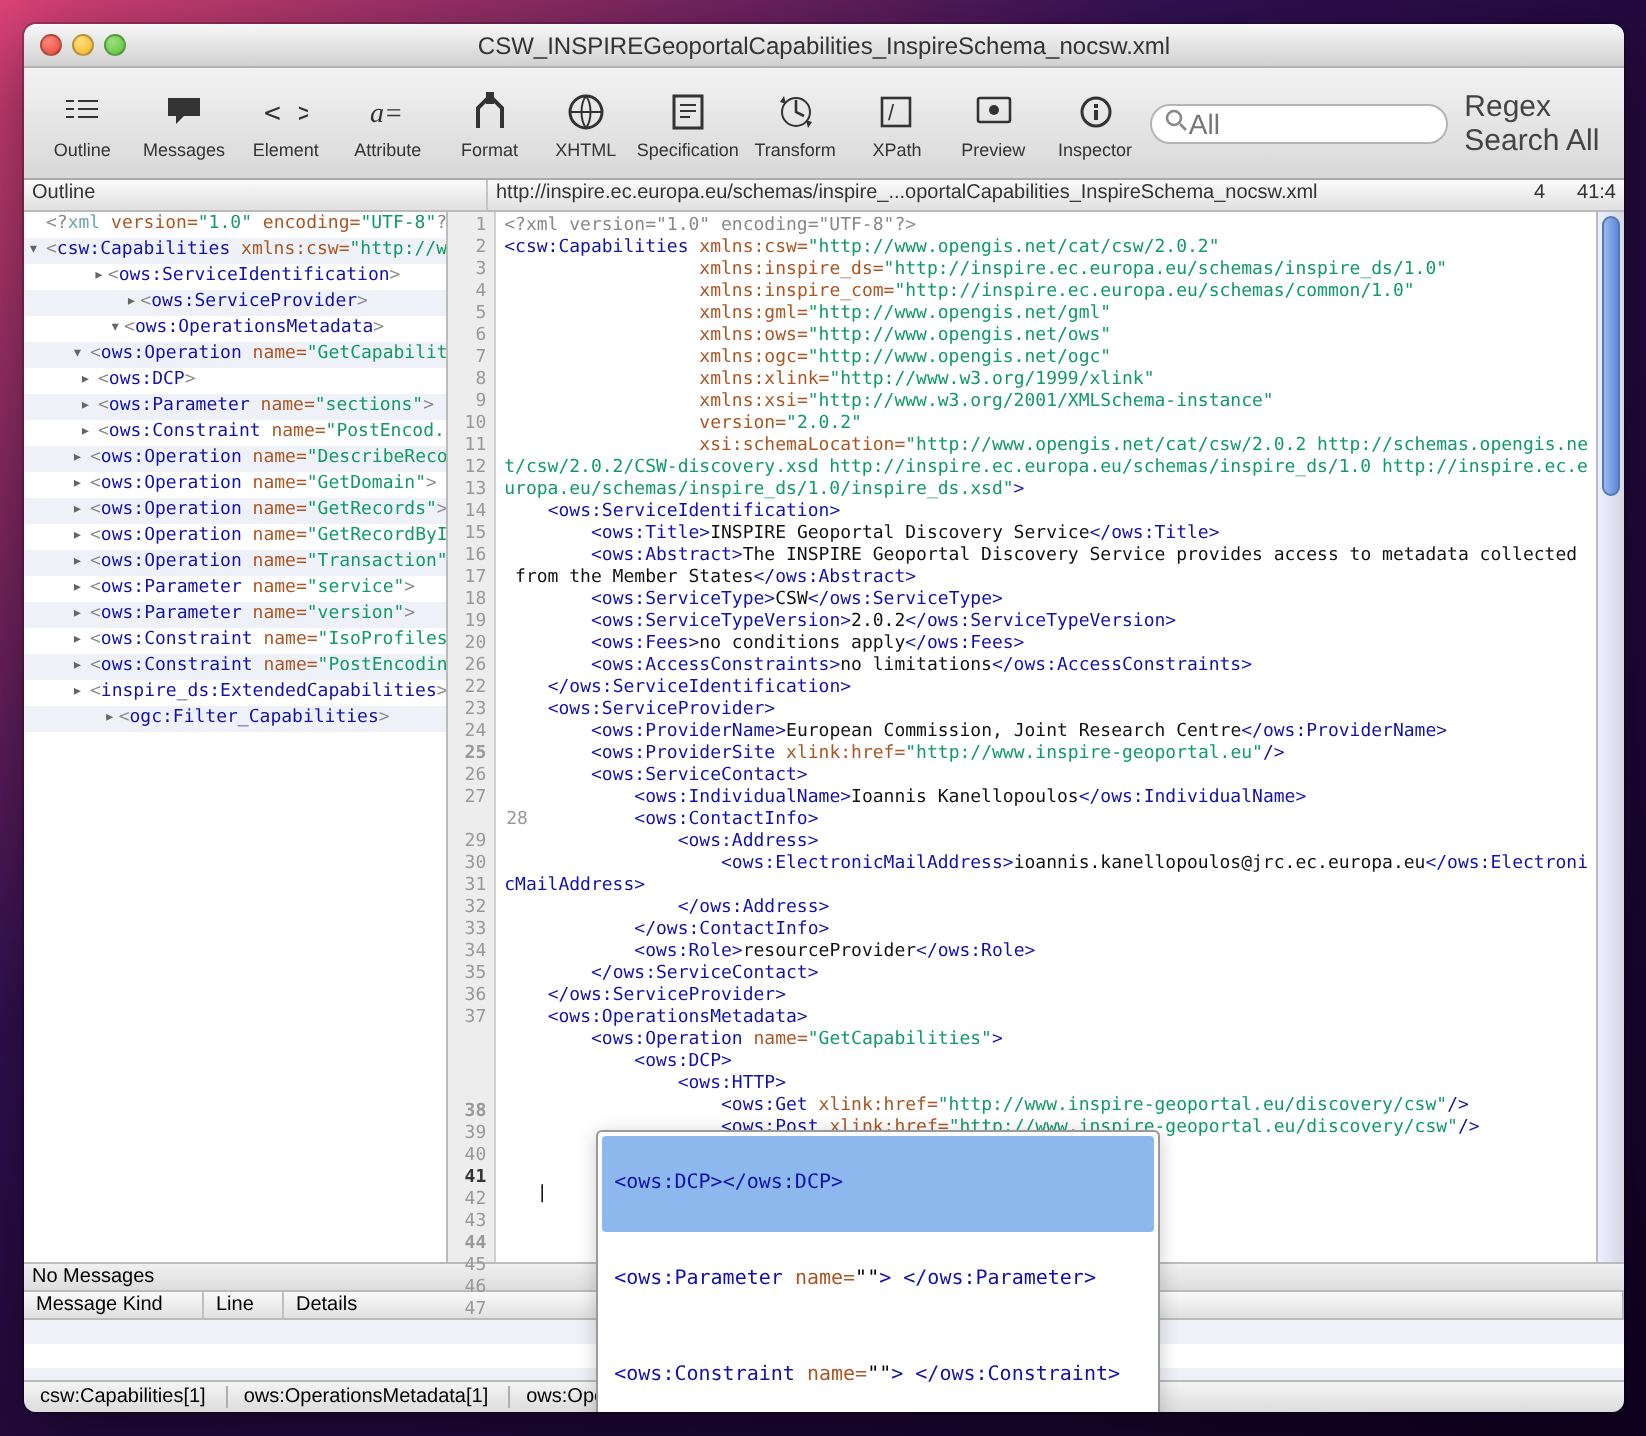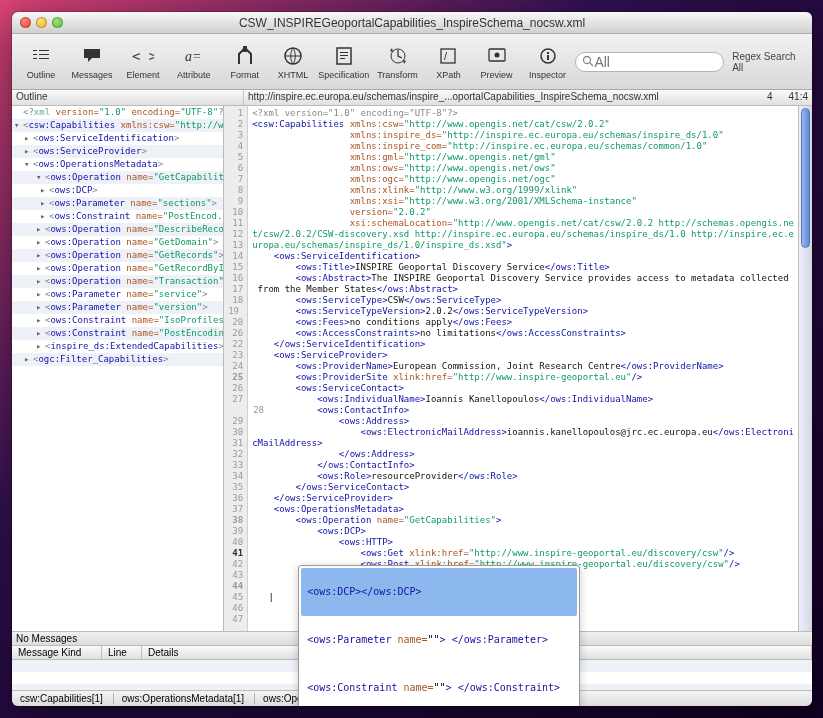--- a/index.html
+++ b/index.html
@@ -50,21 +50,21 @@
 .tbtn.wide { width: 56px; }
 .tbtn .ic { height: 26px; display: flex; align-items: center; justify-content: center; color: #333; }
 .tbtn .lb { font-size: 9px; color: #333; text-align: center; }
 .tsearch {
   margin-left: auto;
   display: flex; align-items: center;
   background: #fff; border: 1px solid #b4b4b4; border-radius: 11px;
   height: 20px; width: 160px; padding: 0 6px;
 }
 .tsearch input { border: none; outline: none; width: 100%; font-size: 14px; background: transparent; }
-.regex { margin-left: 6px; font-size: 10px; color: #444; width: 80px; }
+.regex { margin-left: 6px; font-size: 15px; color: #444; width: 80px; }
 .subbar {
   height: 16px; background: linear-gradient(#fafafa,#e0e0e0);
   border-bottom: 1px solid #bbb;
   display: flex; font-size: 10px; color: #333;
 }
 .subbar .l { width: 232px; padding: 1px 4px; border-right: 1px solid #c4c4c4; }
 .subbar .r { flex: 1; padding: 1px 4px; position: relative; }
 .subbar .pos { position: absolute; right: 4px; top: 1px; display: flex; gap: 16px; }
 .main { flex: 1; display: flex; min-height: 0; }
 .outline {
@@ -72,21 +72,21 @@
   overflow: auto; font-family: Monaco, monospace; font-size: 9px; line-height: 13px;
 }
 .orow { white-space: nowrap; padding: 0 2px; }
 .orow:nth-child(even){ background: #eef2f8; }
 .orow .arr { display: inline-block; width: 9px; color: #666; cursor: pointer; }
 .tag-punc { color: #888; }
 .tag-qn { color: #6aa; }
 .tag-el { color: #11a; }
 .tag-attrk { color: #a52; }
 .tag-attrv { color: #196; }
-.indent1 { padding-left: 12px; }
+.indent1 { padding-left: 12px; text-align: center; }
 .indent2 { padding-left: 24px; }
 .indent3 { padding-left: 28px; }
 .editor {
   flex: 1; display: flex; font-family: Monaco, monospace; font-size: 9px; line-height: 11px;
   background: #fff; position: relative;
 }
 .gutter {
   width: 24px; background: #ededed; border-right: 1px solid #d0d0d0;
   color: #999; text-align: right; padding: 2px 4px 2px 0;
 }
@@ -306,41 +306,41 @@
           <div style="font-weight: normal; color: rgb(153, 153, 153);"></div>
           <div style="font-weight: normal; color: rgb(153, 153, 153);"></div>
           <div style="font-weight: normal; color: rgb(153, 153, 153);">12</div>
           <div style="font-weight: normal; color: rgb(153, 153, 153);">13</div>
           <div style="font-weight: normal; color: rgb(153, 153, 153);">14</div>
           <div style="font-weight: normal; color: rgb(153, 153, 153);"></div>
           <div style="font-weight: normal; color: rgb(153, 153, 153);">15</div>
           <div style="font-weight: normal; color: rgb(153, 153, 153);">16</div>
           <div style="font-weight: normal; color: rgb(153, 153, 153);">17</div>
           <div style="font-weight: normal; color: rgb(153, 153, 153);">18</div>
-          <div style="font-weight: normal; color: rgb(153, 153, 153); text-align: center;">19</div>
+          <div style="font-weight: normal; color: rgb(153, 153, 153);">19</div>
           <div style="font-weight: normal; color: rgb(153, 153, 153);">20</div>
           <div style="font-weight: normal; color: rgb(153, 153, 153);">26</div>
           <div style="font-weight: normal; color: rgb(153, 153, 153);">22</div>
           <div style="font-weight: normal; color: rgb(153, 153, 153);">23</div>
           <div style="font-weight: normal; color: rgb(153, 153, 153);">24</div>
           <div style="font-weight: bold; color: rgb(153, 153, 153);">25</div>
           <div style="font-weight: normal; color: rgb(153, 153, 153);">26</div>
           <div style="font-weight: normal; color: rgb(153, 153, 153);">27</div>
           <div style="font-weight: normal; color: rgb(153, 153, 153);"></div>
           <div style="font-weight: normal; color: rgb(153, 153, 153); padding-left: 29px;">28</div>
           <div style="font-weight: normal; color: rgb(153, 153, 153);">29</div>
           <div style="font-weight: normal; color: rgb(153, 153, 153);">30</div>
           <div style="font-weight: normal; color: rgb(153, 153, 153);">31</div>
           <div style="font-weight: normal; color: rgb(153, 153, 153);">32</div>
           <div style="font-weight: normal; color: rgb(153, 153, 153);">33</div>
           <div style="font-weight: normal; color: rgb(153, 153, 153);">34</div>
           <div style="font-weight: normal; color: rgb(153, 153, 153);">35</div>
           <div style="font-weight: normal; color: rgb(153, 153, 153);">36</div>
           <div style="font-weight: normal; color: rgb(153, 153, 153);">37</div>
-          <div style="font-weight: bold; color: rgb(153, 153, 153);">38</div>
+          <div style="font-weight: bold; color: rgb(153, 153, 153); margin-top: 36px;">38</div>
           <div style="font-weight: normal; color: rgb(153, 153, 153);">39</div>
           <div style="font-weight: normal; color: rgb(153, 153, 153);">40</div>
           <div style="font-weight: bold; color: rgb(51, 51, 51);">41</div>
           <div style="font-weight: normal; color: rgb(153, 153, 153);">42</div>
           <div style="font-weight: normal; color: rgb(153, 153, 153);">43</div>
           <div style="font-weight: bold; color: rgb(153, 153, 153);">44</div>
           <div style="font-weight: normal; color: rgb(153, 153, 153);">45</div>
           <div style="font-weight: normal; color: rgb(153, 153, 153);">46</div>
           <div style="font-weight: normal; color: rgb(153, 153, 153);">47</div>
         </div>

